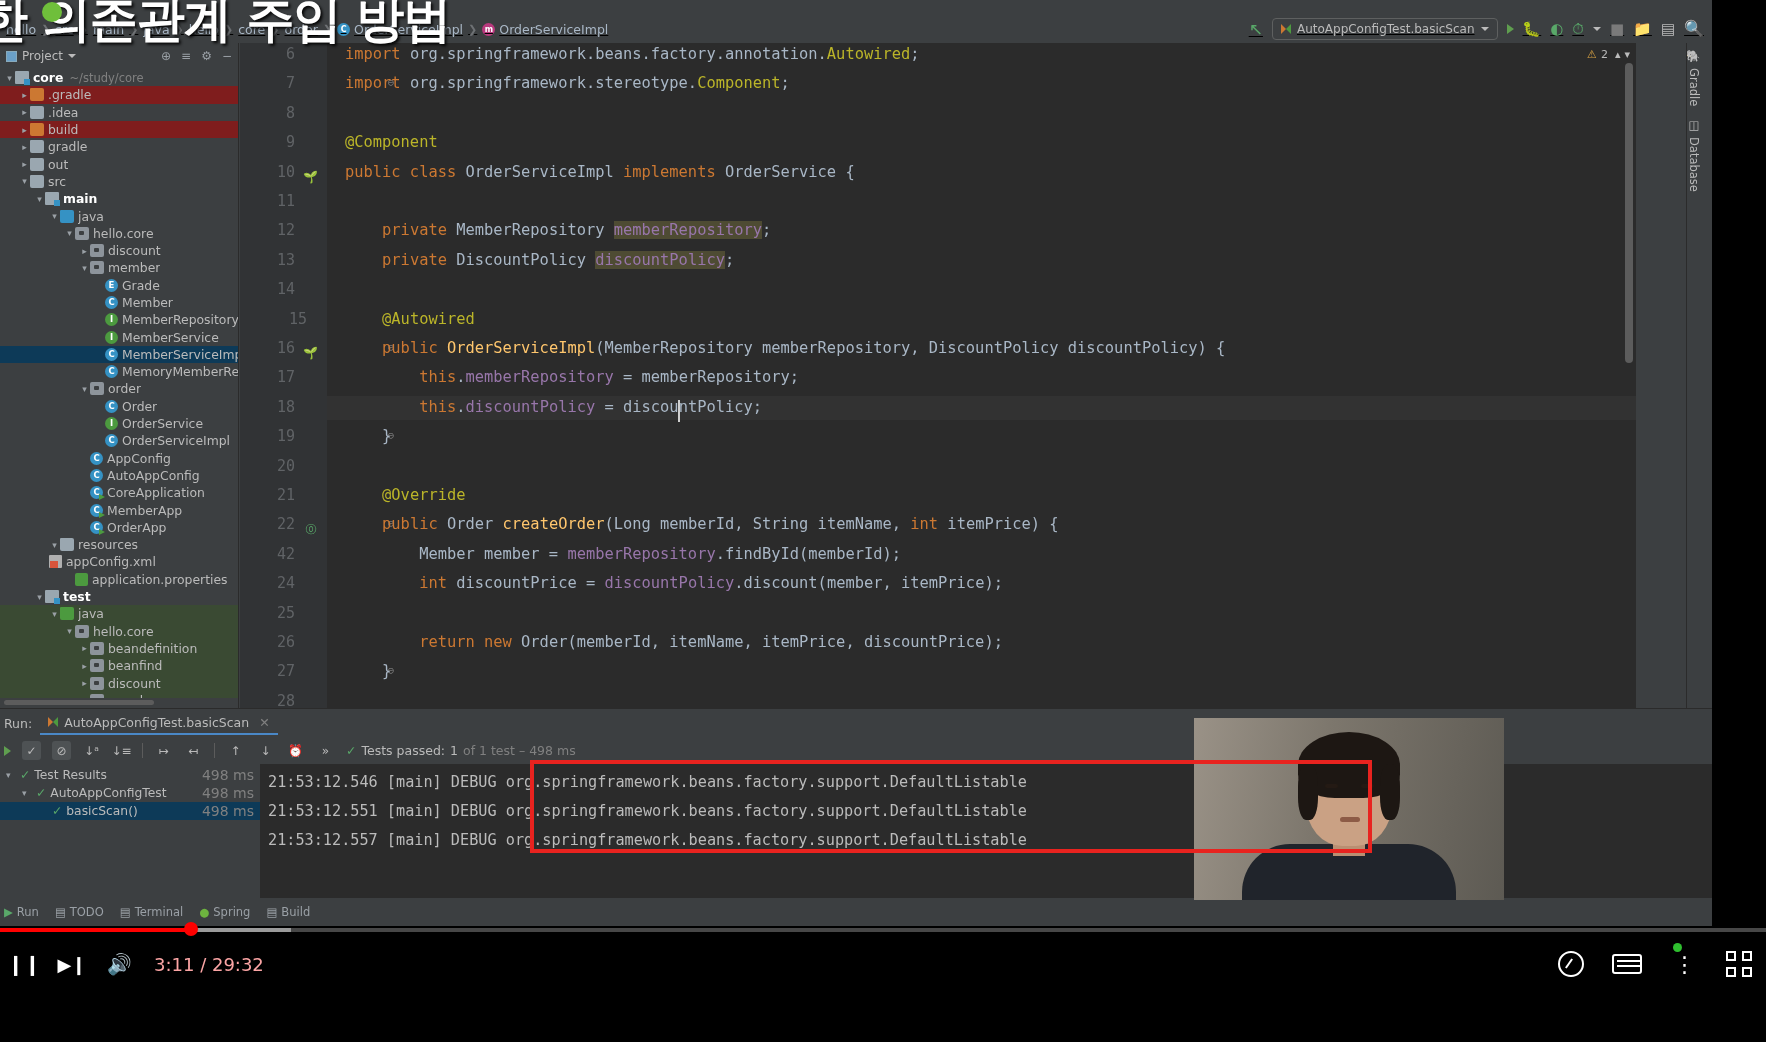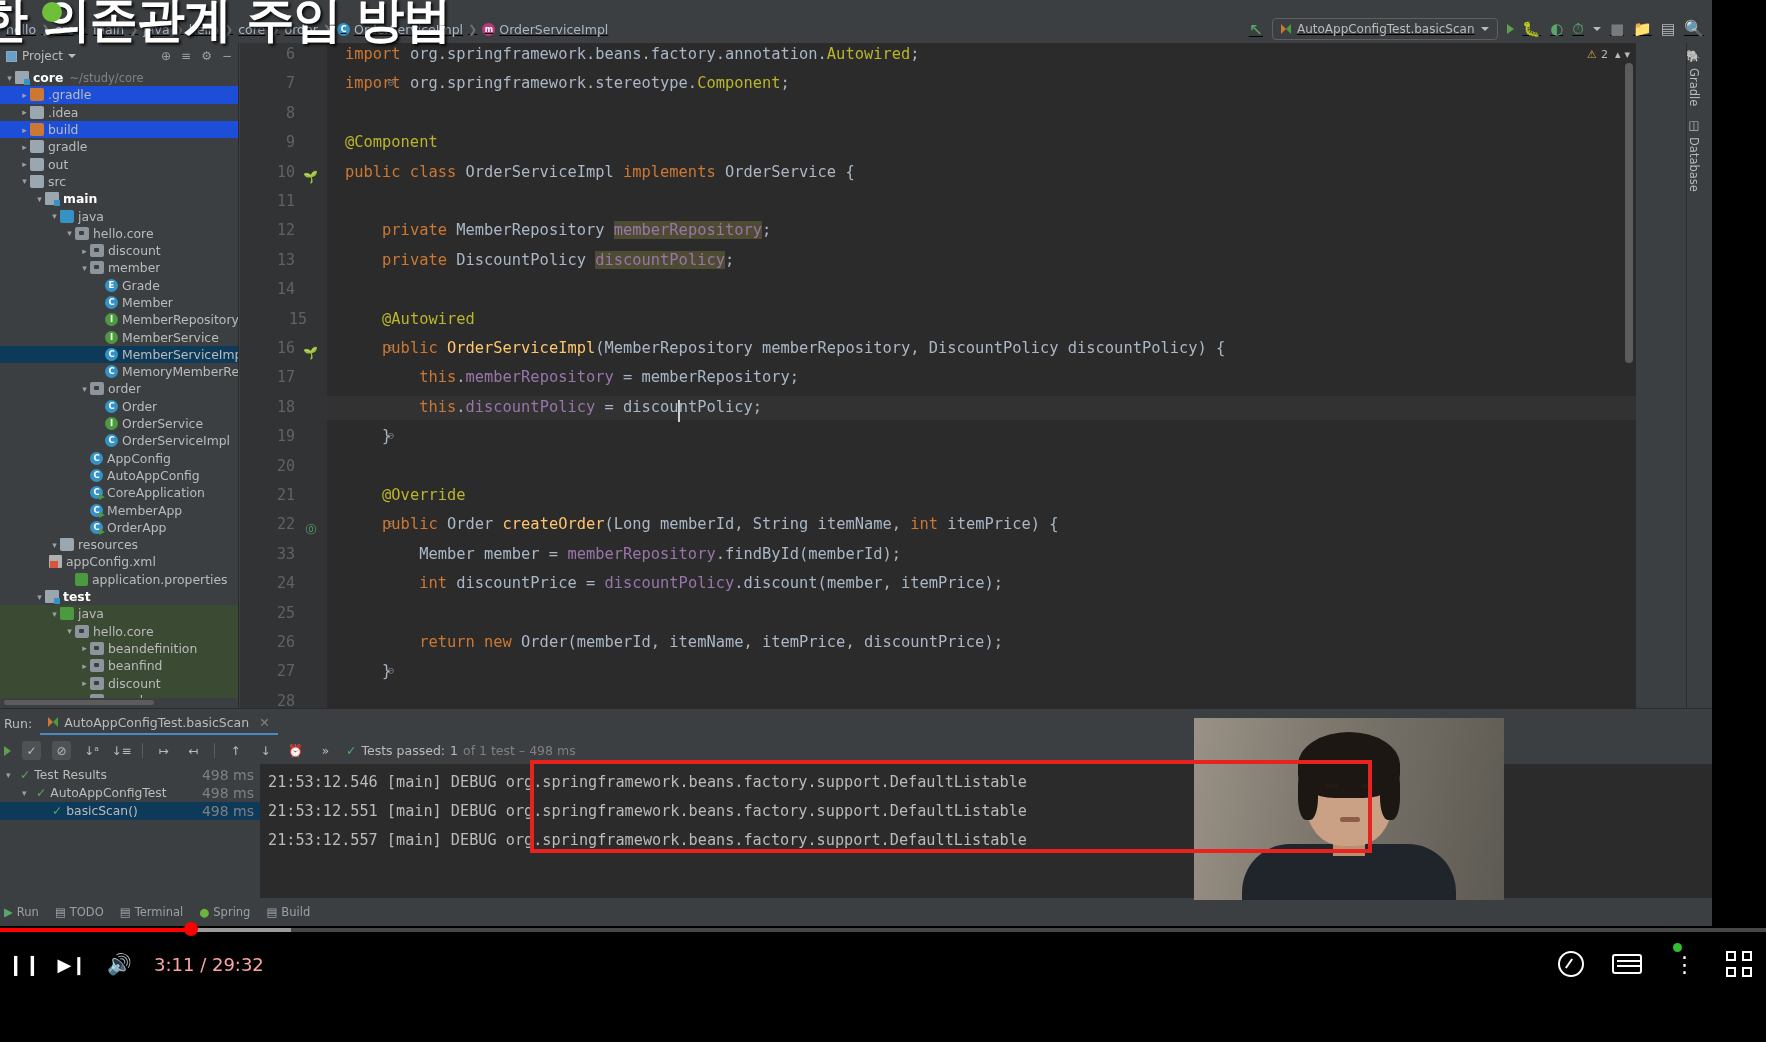--- a/index.html
+++ b/index.html
@@ -57,21 +57,21 @@
   .pp-header {
     height:26px; display:flex; align-items:center; padding:0 6px; gap:6px; color:#bbbbbb; font-size:12px;
   }
   .pp-header .title { display:flex; align-items:center; gap:5px; }
   .pp-header .sq { width:11px;height:11px;background:#6aa0c8; border:1px solid #8ab; display:inline-block;}
   .pp-actions { margin-left:auto; display:flex; align-items:center; gap:10px; color:#9aa0a6; font-size:12px;}
 
   .tree { position:absolute; top:26px; left:0; right:0; bottom:10px; overflow:hidden; font-size:12.4px; color:#bbbbbb; }
   .trow { height:17.3px; display:flex; align-items:center; white-space:nowrap; padding-left:4px; }
   .trow.sel-blue { background:#0d3a58; }
-  .trow.sel-amber { background:#1d4ed8; }
+  .trow.sel-amber { background:#7f1d1d; }
   .trow.sel-green { background:#3a4a33; }
   .chev { width:11px; text-align:center; color:#9aa0a6; font-size:9px; flex:none; }
   .chev.open::before { content:"\25BE"; }
   .chev.closed::before { content:"\25B8"; }
   .chev.none::before { content:""; }
   .ic { width:14px; height:13px; margin-right:4px; flex:none; display:inline-block; position:relative; }
   .f-gray { background:#9aa7b0; border-radius:1px 2px 2px 2px; }
   .f-orange { background:#cc7832; border-radius:1px 2px 2px 2px; }
   .f-blue { background:#3592c4; border-radius:1px 2px 2px 2px; }
   .f-green { background:#4c9a3f; border-radius:1px 2px 2px 2px; }
@@ -520,21 +520,21 @@
           <div class="lnum" style="top: 266.6px; right: 20px;">15</div>
           <div class="lnum" style="top: 296px; right: 32px;">16</div>
           <div class="gmark" style="top: 299px; right: 4px;"><span style="color:#6db33f;font-size:12px;">🌱</span></div>
           <div class="lnum" style="top: 325.4px; right: 32px;">17</div>
           <div class="lnum" style="top: 354.8px; right: 32px;">18</div>
           <div class="lnum" style="top: 384.2px; right: 32px;">19</div>
           <div class="lnum" style="top: 413.6px; right: 32px;">20</div>
           <div class="lnum" style="top: 443px; right: 32px;">21</div>
           <div class="lnum" style="top: 472.4px; right: 32px;">22</div>
           <div class="gmark" style="top: 475.4px; right: 4px;"><span style="color:#59a869;font-size:11px;">⓪</span></div>
-          <div class="lnum" style="top: 501.8px; right: 32px;">33</div>
+          <div class="lnum" style="top: 501.8px; right: 32px;">42</div>
           <div class="lnum" style="top: 531.2px; right: 32px;">24</div>
           <div class="lnum" style="top: 560.6px; right: 32px;">25</div>
           <div class="lnum" style="top: 590px; right: 32px;">26</div>
           <div class="lnum" style="top: 619.4px; right: 32px;">27</div>
           <div class="lnum" style="top: 648.8px; right: 32px;">28</div>
         </div>
       <div class="codearea" id="codearea"><div class="cline" style="top: 2px;"><span class="k">import </span><span class="t">org.springframework.beans.factory.annotation.</span><span class="an">Autowired</span><span class="t">;</span></div><div class="gmark" style="top: 33.4px; left: 52px; color: rgb(119, 119, 119); font-size: 11px;">⊖</div><div class="cline" style="top: 31.4px;"><span class="k">import </span><span class="t">org.springframework.stereotype.</span><span class="an">Component</span><span class="t">;</span></div><div class="cline" style="top: 60.8px;"></div><div class="cline" style="top: 90.2px;"><span class="an">@Component</span></div><div class="cline" style="top: 119.6px;"><span class="k">public class </span><span class="t">OrderServiceImpl </span><span class="k">implements </span><span class="t">OrderService {</span></div><div class="cline" style="top: 149px;"></div><div class="cline" style="top: 178.4px;">&nbsp;&nbsp;&nbsp;&nbsp;<span class="k">private </span><span class="t">MemberRepository </span><span class="fld hl-field">memberRepository</span><span class="t">;</span></div><div class="cline" style="top: 207.8px;">&nbsp;&nbsp;&nbsp;&nbsp;<span class="k">private </span><span class="t">DiscountPolicy </span><span class="fld hl-field">discountPolicy</span><span class="t">;</span></div><div class="cline" style="top: 237.2px;"></div><div class="cline" style="top: 266.6px;">&nbsp;&nbsp;&nbsp;&nbsp;<span class="an">@Autowired</span></div><div class="gmark" style="top: 298px; left: 52px; color: rgb(119, 119, 119); font-size: 11px;">⊖</div><div class="cline" style="top: 296px;">&nbsp;&nbsp;&nbsp;&nbsp;<span class="k">public </span><span class="fn">OrderServiceImpl</span><span class="t">(MemberRepository memberRepository, DiscountPolicy discountPolicy) {</span></div><div class="cline" style="top: 325.4px;">&nbsp;&nbsp;&nbsp;&nbsp;&nbsp;&nbsp;&nbsp;&nbsp;<span class="k">this</span><span class="t">.</span><span class="fld">memberRepository</span><span class="t"> = memberRepository;</span></div><div class="cursorline" style="top: 352.8px;"></div><div class="cline" style="top: 354.8px;">&nbsp;&nbsp;&nbsp;&nbsp;&nbsp;&nbsp;&nbsp;&nbsp;<span class="k">this</span><span class="t">.</span><span class="fld">discountPolicy</span><span class="t"> = discountPolicy;</span></div><div class="gmark" style="top: 386.2px; left: 52px; color: rgb(119, 119, 119); font-size: 11px;">⊖</div><div class="cline" style="top: 384.2px;">&nbsp;&nbsp;&nbsp;&nbsp;<span class="t">}</span></div><div class="cline" style="top: 413.6px;"></div><div class="cline" style="top: 443px;">&nbsp;&nbsp;&nbsp;&nbsp;<span class="an">@Override</span></div><div class="gmark" style="top: 474.4px; left: 52px; color: rgb(119, 119, 119); font-size: 11px;">⊖</div><div class="cline" style="top: 472.4px;">&nbsp;&nbsp;&nbsp;&nbsp;<span class="k">public </span><span class="t">Order </span><span class="fn">createOrder</span><span class="t">(Long memberId, String itemName, </span><span class="k">int</span><span class="t"> itemPrice) {</span></div><div class="cline" style="top: 501.8px;">&nbsp;&nbsp;&nbsp;&nbsp;&nbsp;&nbsp;&nbsp;&nbsp;<span class="t">Member member = </span><span class="fld">memberRepository</span><span class="t">.findById(memberId);</span></div><div class="cline" style="top: 531.2px;">&nbsp;&nbsp;&nbsp;&nbsp;&nbsp;&nbsp;&nbsp;&nbsp;<span class="k">int </span><span class="t">discountPrice = </span><span class="fld">discountPolicy</span><span class="t">.discount(member, itemPrice);</span></div><div class="cline" style="top: 560.6px;"></div><div class="cline" style="top: 590px;">&nbsp;&nbsp;&nbsp;&nbsp;&nbsp;&nbsp;&nbsp;&nbsp;<span class="k">return new </span><span class="t">Order(memberId, itemName, itemPrice, discountPrice);</span></div><div class="gmark" style="top: 621.4px; left: 52px; color: rgb(119, 119, 119); font-size: 11px;">⊖</div><div class="cline" style="top: 619.4px;">&nbsp;&nbsp;&nbsp;&nbsp;<span class="t">}</span></div><div class="cline" style="top: 648.8px;"></div><div style="position: absolute; width: 2px; height: 22px; background: rgb(208, 208, 208); top: 356.8px; left: 351px;"></div></div>
       <div class="rgutter"></div>
       <div class="scrollthumb" style="top:20px;height:300px;"></div>
       <div class="warn-count">

